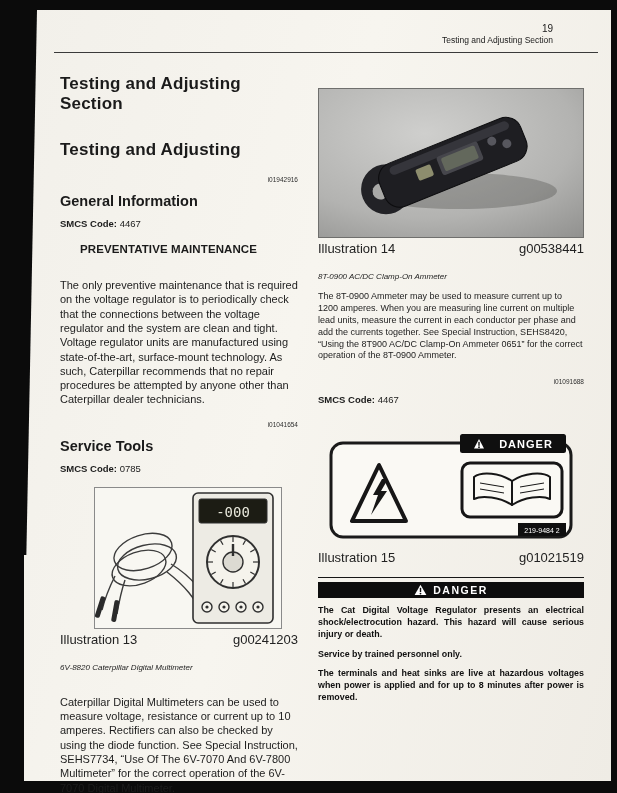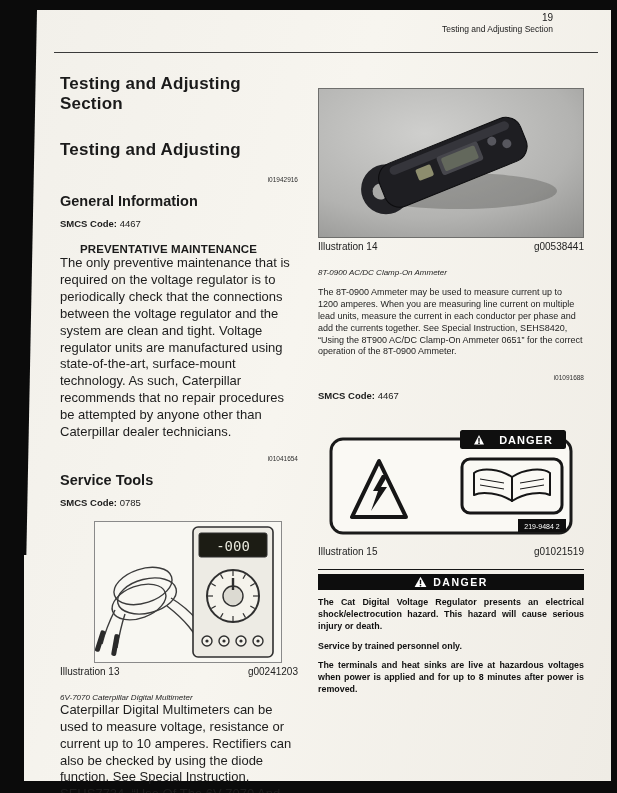--- a/index.html
+++ b/index.html
@@ -11,46 +11,46 @@
     position:absolute; left:24px; top:10px; width:587px; height:771px;
     background:linear-gradient(105deg,#f2f0ea 0%, #f7f5ef 45%, #efece5 100%);
     color:#1b1b1b;
   }
   .edge-taper {
     position:absolute; left:24px; top:10px; width:13px; height:545px;
     background:#0b0b0b;
     clip-path:polygon(0 0, 100% 0, 18% 100%, 0 100%);
   }
 
-  .page-header { position:absolute; top:2px; right:58px; text-align:right; }
+  .page-header { position:absolute; top:13px; right:58px; text-align:right; }
   .page-number { font-size:10px; }
   .header-title { font-size:8.5px; margin-top:1px; }
   .header-rule { position:absolute; top:42px; left:30px; right:13px; height:1px; background:#3a3a3a; }
 
   .col { position:absolute; }
   .col-left  { left:36px;  top:50px; width:238px; }
   .col-right { left:294px; top:62px; width:266px; }
 
   h1.main-title { font-size:17px; font-weight:bold; line-height:1.18; max-width:200px; margin-top:14px; letter-spacing:.2px; }
   h1.sub-title  { font-size:17px; font-weight:bold; margin-top:26px; letter-spacing:.2px; }
   .ref { font-size:6.5px; text-align:right; margin-top:16px; color:#2e2e2e; }
   .ref.tight { margin-top:14px; }
   h2 { font-size:14.5px; font-weight:bold; margin-top:10px; }
   .smcs { font-size:9.5px; margin-top:9px; }
   .smcs .lbl { font-weight:bold; }
   h3 { font-size:11.5px; font-weight:bold; margin-top:14px; letter-spacing:.1px;padding-left:20px; }
-  p.body { font-size:13px; line-height:1.3; margin-top:0; color:#1d1d1d; }
+  p.body { font-size:11px; line-height:1.3; margin-top:23px; color:#1d1d1d; }
   .col-right p.body { font-size:9px; line-height:1.32; margin-top:10px; }
 
   figure.fig { display:block; }
   .fig-meter { width:188px; height:142px; margin:13px 0 0 34px; border:1px solid #8a8a8a; background:#f8f7f2; }
   .fig-photo { width:266px; height:150px; margin-top:16px; border:1px solid #6f6f6d; background:#b3b3b1; }
   .fig-sign  { width:246px; height:114px; margin:26px auto 0; }
 
-  .caption-row { display:flex; justify-content:space-between; font-size:10px; margin-top:3px; color:#222; }
+  .caption-row { display:flex; justify-content:space-between; font-size:13px; margin-top:3px; color:#222; }
   .fig-caption { font-size:8px; font-style:italic; margin-top:16px; color:#1d1d1d; }
 
   .warning { margin-top:12px; }
   .warn-rule { height:1px; background:#161616; }
   .banner { height:16px; margin-top:4px; background:#0d0d0d; display:flex; align-items:center; justify-content:center; gap:6px; }
   .banner span { color:#fff; font-weight:bold; font-size:10.5px; letter-spacing:1.5px; }
   p.warn { font-weight:bold; font-size:8.9px; line-height:1.32; margin-top:8px; text-align:justify; color:#101010; }
   p.warn.first { margin-top:7px; }
 </style>
 </head>
@@ -127,21 +127,21 @@
               <circle cx="129" cy="119" r="1.6"></circle>
             <circle cx="146" cy="119" r="1.6"></circle>
               <circle cx="163" cy="119" r="1.6"></circle>
           </g>
         </svg>
       </figure>
       <div class="caption-row">
         <span>Illustration 13</span>
         <span>g00241203</span>
       </div>
-      <div class="fig-caption">6V-7070 Caterpillar Digital Multimeter</div>
+      <div class="fig-caption">6V-8820 Caterpillar Digital Multimeter</div>
 
       <p class="body">Caterpillar Digital Multimeters can be used to measure voltage, resistance or current up to 10 amperes. Rectifiers can also be checked by using the diode function. See Special Instruction, SEHS7734, “Use Of The 6V-7070 And 6V-7800 Multimeter” for the correct operation of the 6V-7070 Digital Multimeter.</p>
     </div>
 
     <div class="col col-right">
       <figure class="fig fig-photo">
         <svg viewBox="0 0 264 148" width="264" height="148">
           <defs>
             <radialGradient id="ambg" cx="40%" cy="30%" r="95%">
               <stop offset="0%" stop-color="#cfcfcd"></stop>

